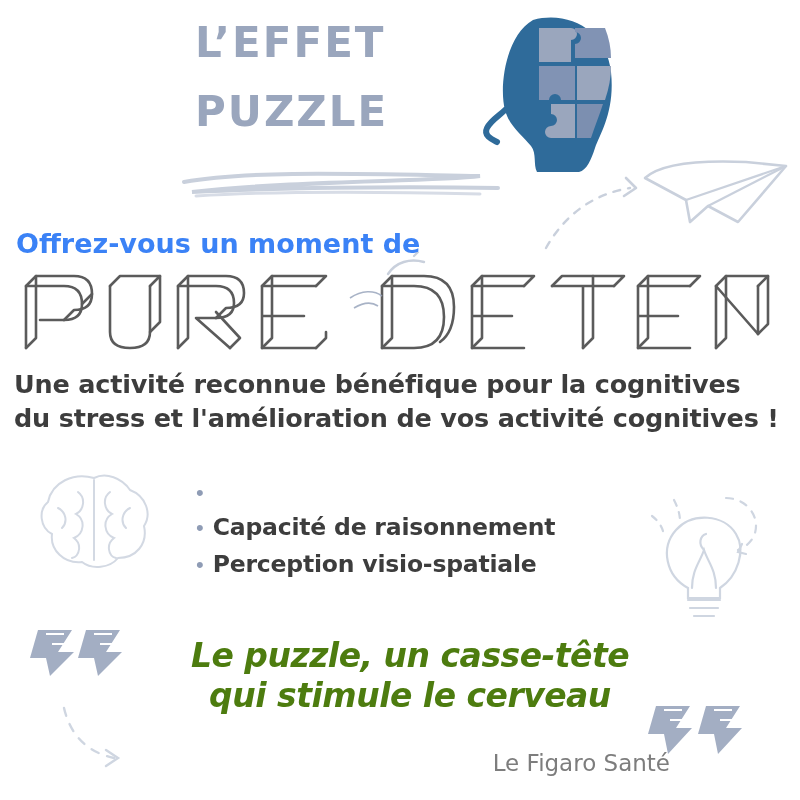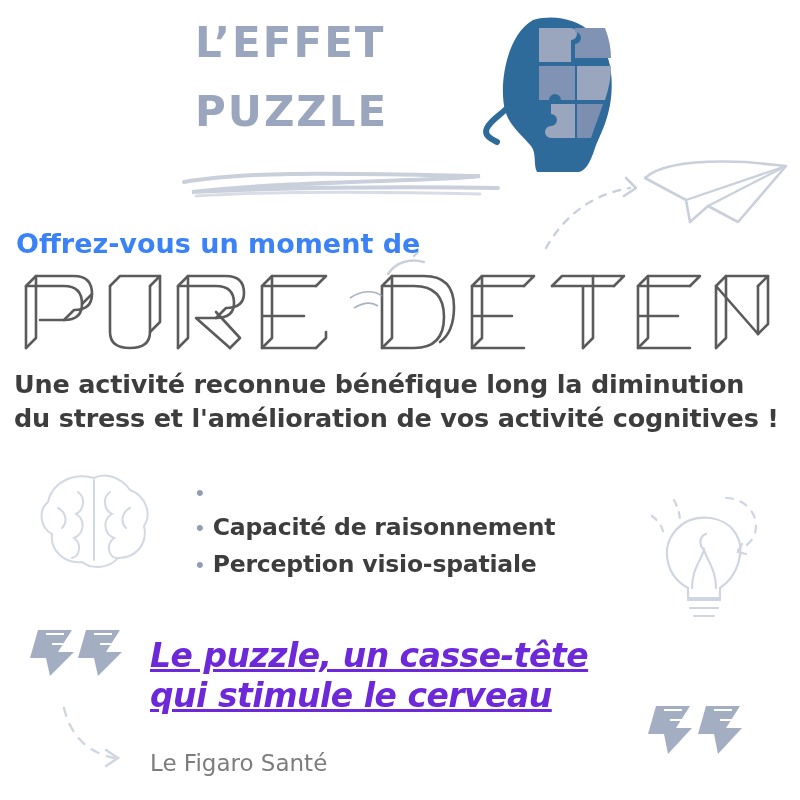--- a/index.html
+++ b/index.html
@@ -160,35 +160,35 @@
     left: 648px;
     top: 700px;
     width: 120px;
     height: 62px;
   }
   .quote {
     position: absolute;
     top: 636px;
     left: 150px;
     width: 520px;
+    text-align: center;
     font-family: "DejaVu Sans", sans-serif;
     font-weight: bold;
     font-style: italic;
     font-size: 33px;
     line-height: 1.22;
-    color: #6d28d9;
+    color: #4d7c0f;
     letter-spacing: -0.5px;
-    text-decoration: underline;
   }
   .quote-source {
     position: absolute;
     top: 750px;
     left: 150px;
     width: 520px;
-    text-align: left;
+    text-align: right;
     font-family: "DejaVu Sans", sans-serif;
     font-size: 23px;
     color: #7d7d7d;
   }
 
   .arrow-doodle {
     position: absolute;
     left: 60px;
     top: 700px;
     width: 110px;
@@ -303,21 +303,21 @@
         <path d="M706 76 L716 66 L716 4"></path>
       </g>
       <g fill="none" stroke="#9aa6bd" stroke-width="1.6" opacity="0.85">
         <path d="M340 26 C352 18 364 18 372 24"></path>
         <path d="M344 36 C354 30 362 30 368 34"></path>
       </g>
     </svg>
   </div>
 
   <div class="paragraph">
-    <div>Une activité reconnue bénéfique long la diminution</div>
+    <div>Une activité reconnue bénéfique pour la cognitives</div>
     <div>du stress et l'amélioration de vos activité cognitives !</div>
   </div>
 
   <div class="brain">
     <svg viewBox="0 0 120 110" width="120" height="110" aria-hidden="true">
       <g fill="none" stroke="#d3d9e3" stroke-width="2" stroke-linecap="round">
         <path d="M60 10 C40 4 18 14 14 34 C4 42 6 60 18 66 C16 82 30 96 48 94 C58 102 76 100 84 90 C102 90 114 76 110 58 C118 46 112 28 96 22 C88 10 72 4 60 10 Z"></path>
         <path d="M60 12 L60 92"></path>
         <path d="M44 24 C52 30 50 42 42 46 C52 52 50 66 40 70 C48 76 46 88 38 90"></path>
         <path d="M76 24 C68 30 70 42 78 46 C68 52 70 66 80 70 C72 76 74 88 82 90"></path>

